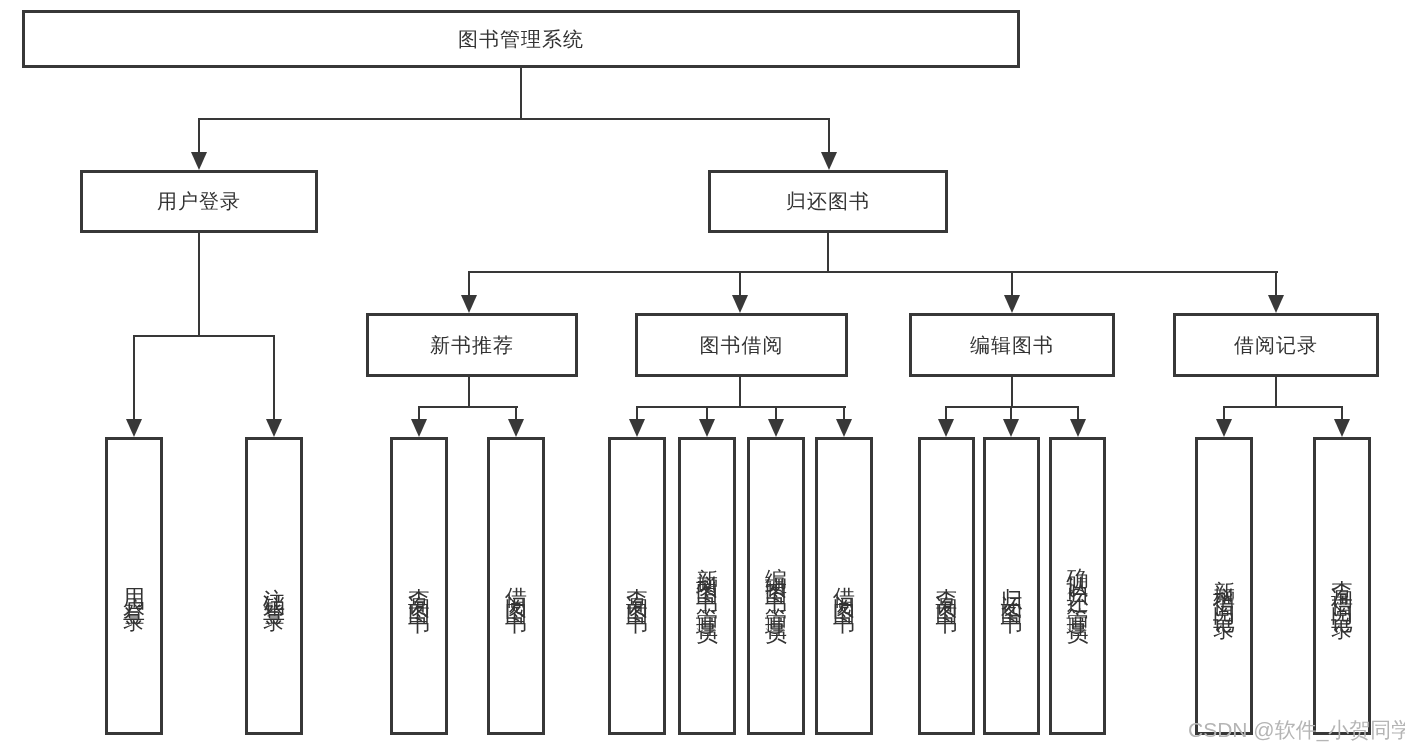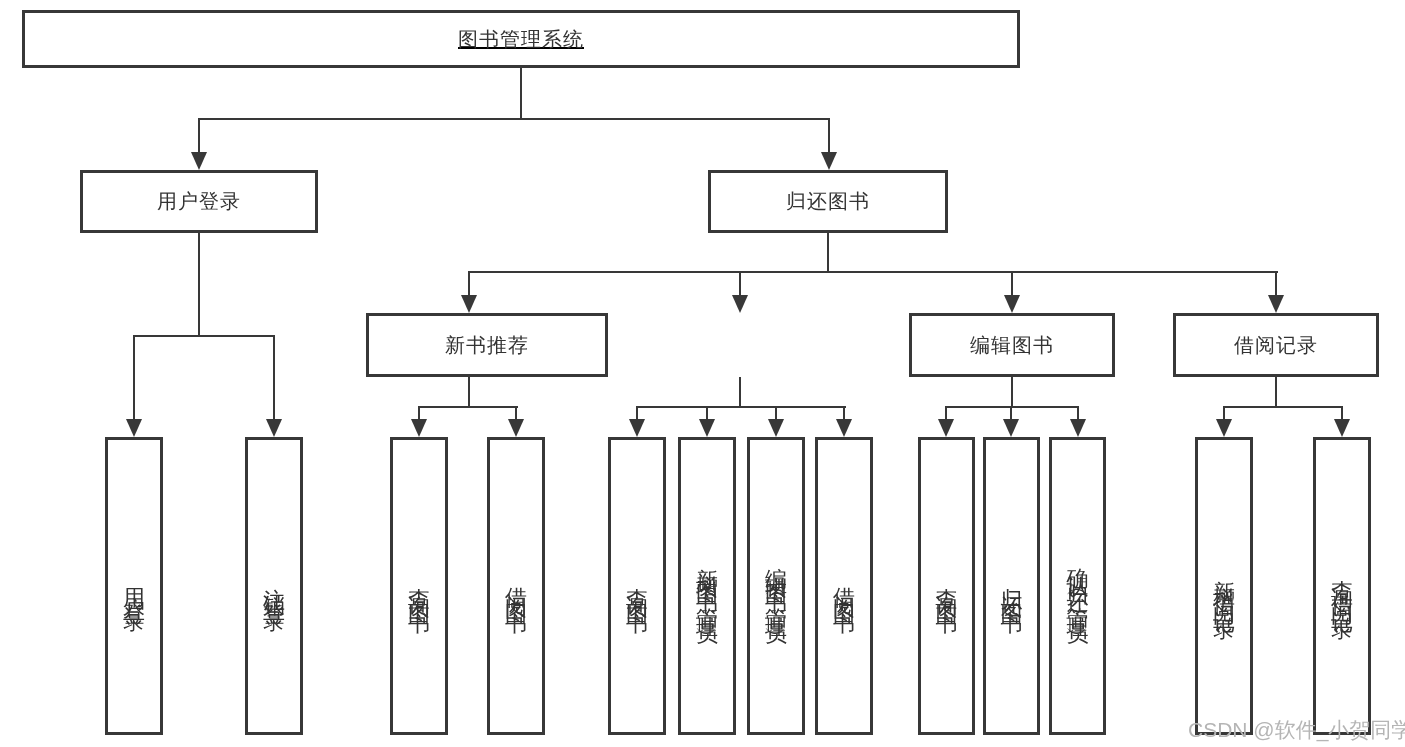--- a/index.html
+++ b/index.html
@@ -36,21 +36,21 @@
   .watermark {
     position:absolute; left:1188px; top:716px; z-index:10;
     font-size:21px; color:#b5b5b5; white-space:nowrap;
   }
 </style>
 </head>
 <body>
 
 <div class="canvas">
 
-  <div class="hbox" style="left:22px; top:10px; width:998px; height:58px;text-decoration:underline;">
+  <div class="hbox" style="left:22px; top:10px; width:998px; height:58px;">
     <span class="lbl">图书管理系统</span>
   </div>
 
   <div class="linev" style="left:520px; top:67px;  height:53px;"></div>
   <div class="lineh" style="left:198px; top:118px; width:632px;"></div>
   <div class="linev" style="left:198px; top:118px; height:36px;"></div>
   <div class="arrow" style="left:191px; top:152px;"></div>
   <div class="linev" style="left:828px; top:118px; height:36px;"></div>
   <div class="arrow" style="left:821px; top:152px;"></div>
 
@@ -72,22 +72,25 @@
   <div class="lineh" style="left:468px; top:271px; width:810px;"></div>
   <div class="linev" style="left:468px;  top:271px; height:26px;"></div>
   <div class="arrow" style="left:461px;  top:295px;"></div>
   <div class="linev" style="left:739px;  top:271px; height:26px;"></div>
   <div class="arrow" style="left:732px;  top:295px;"></div>
   <div class="linev" style="left:1011px; top:271px; height:26px;"></div>
   <div class="arrow" style="left:1004px; top:295px;"></div>
   <div class="linev" style="left:1275px; top:271px; height:26px;"></div>
   <div class="arrow" style="left:1268px; top:295px;"></div>
 
-  <div class="hbox" style="left:366px; top:313px; width:242px; height:64px;">
+  <div class="hbox" style="left:366px; top:313px; width:212px; height:64px;">
     <span class="lbl">新书推荐</span>
+  </div>
+  <div class="hbox" style="left:635px; top:313px; width:213px; height:64px;">
+    <span class="lbl">图书借阅</span>
   </div>
   <div class="hbox" style="left:909px; top:313px; width:206px; height:64px;">
     <span class="lbl">编辑图书</span>
   </div>
   <div class="hbox" style="left:1173px; top:313px; width:206px; height:64px;">
     <span class="lbl">借阅记录</span>
   </div>
 
   <div class="linev" style="left:468px; top:377px; height:31px;"></div>
   <div class="lineh" style="left:418px; top:406px; width:100px;"></div>

